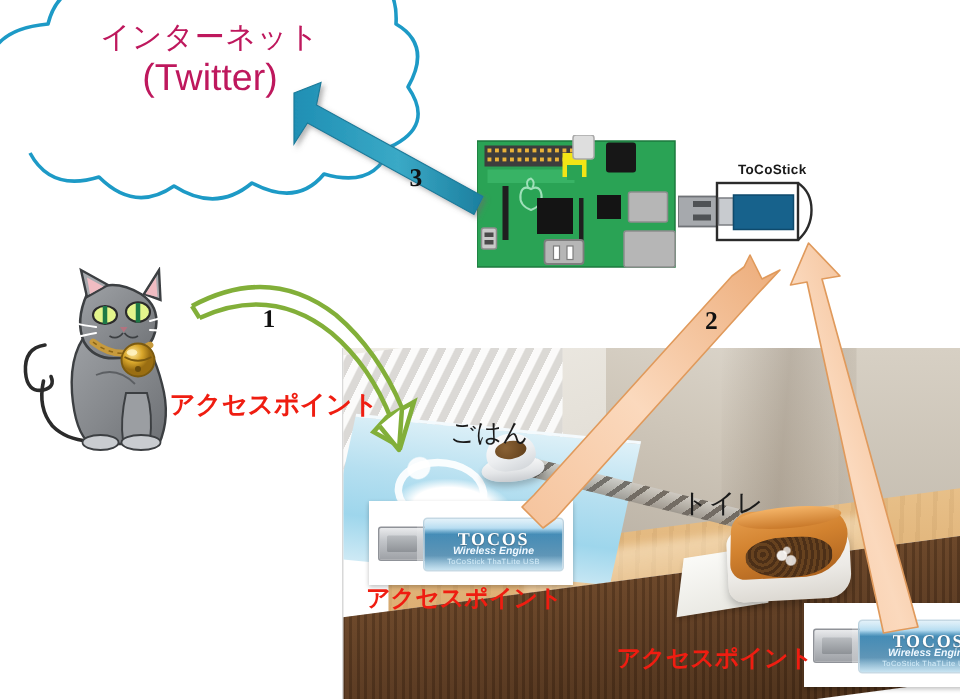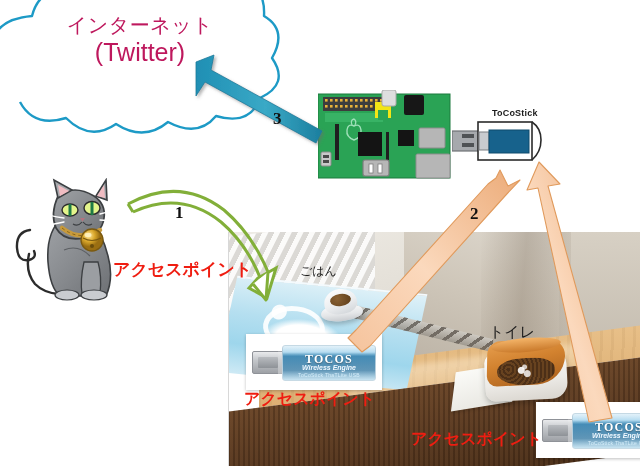--- a/index.html
+++ b/index.html
@@ -290,22 +290,22 @@
   .num {
     position: absolute;
     font-weight: bold;
     font-size: 17px;
     color: #111111;
     font-family: "Liberation Serif", serif;
   }
   #label-sensor { left: 113px; top: 258px; font-size: 17px; }
   #label-ap-1   { left: 244px; top: 389px; font-size: 16px; }
   #label-ap-2   { left: 411px; top: 429px; font-size: 16px; }
-  #label-gohan  { left: 300px; top: 263px; font-size: 12px; font-family: Liberation Mono, monospace; }
-  #label-toilet { left: 489px; top: 323px; font-size: 15px; }
+  #label-gohan  { left: 300px; top: 277px; font-size: 17px; font-family: Liberation Mono, monospace; }
+  #label-toilet { left: 454px; top: 323px; font-size: 18px; }
   #num-1 { left: 175px; top: 203px; }
   #num-2 { left: 470px; top: 204px; }
   #num-3 { left: 273px; top: 109px; }
 
   
   #rpi {
     position: absolute;
     left: 318px;
     top: 90px;
     width: 140px;

